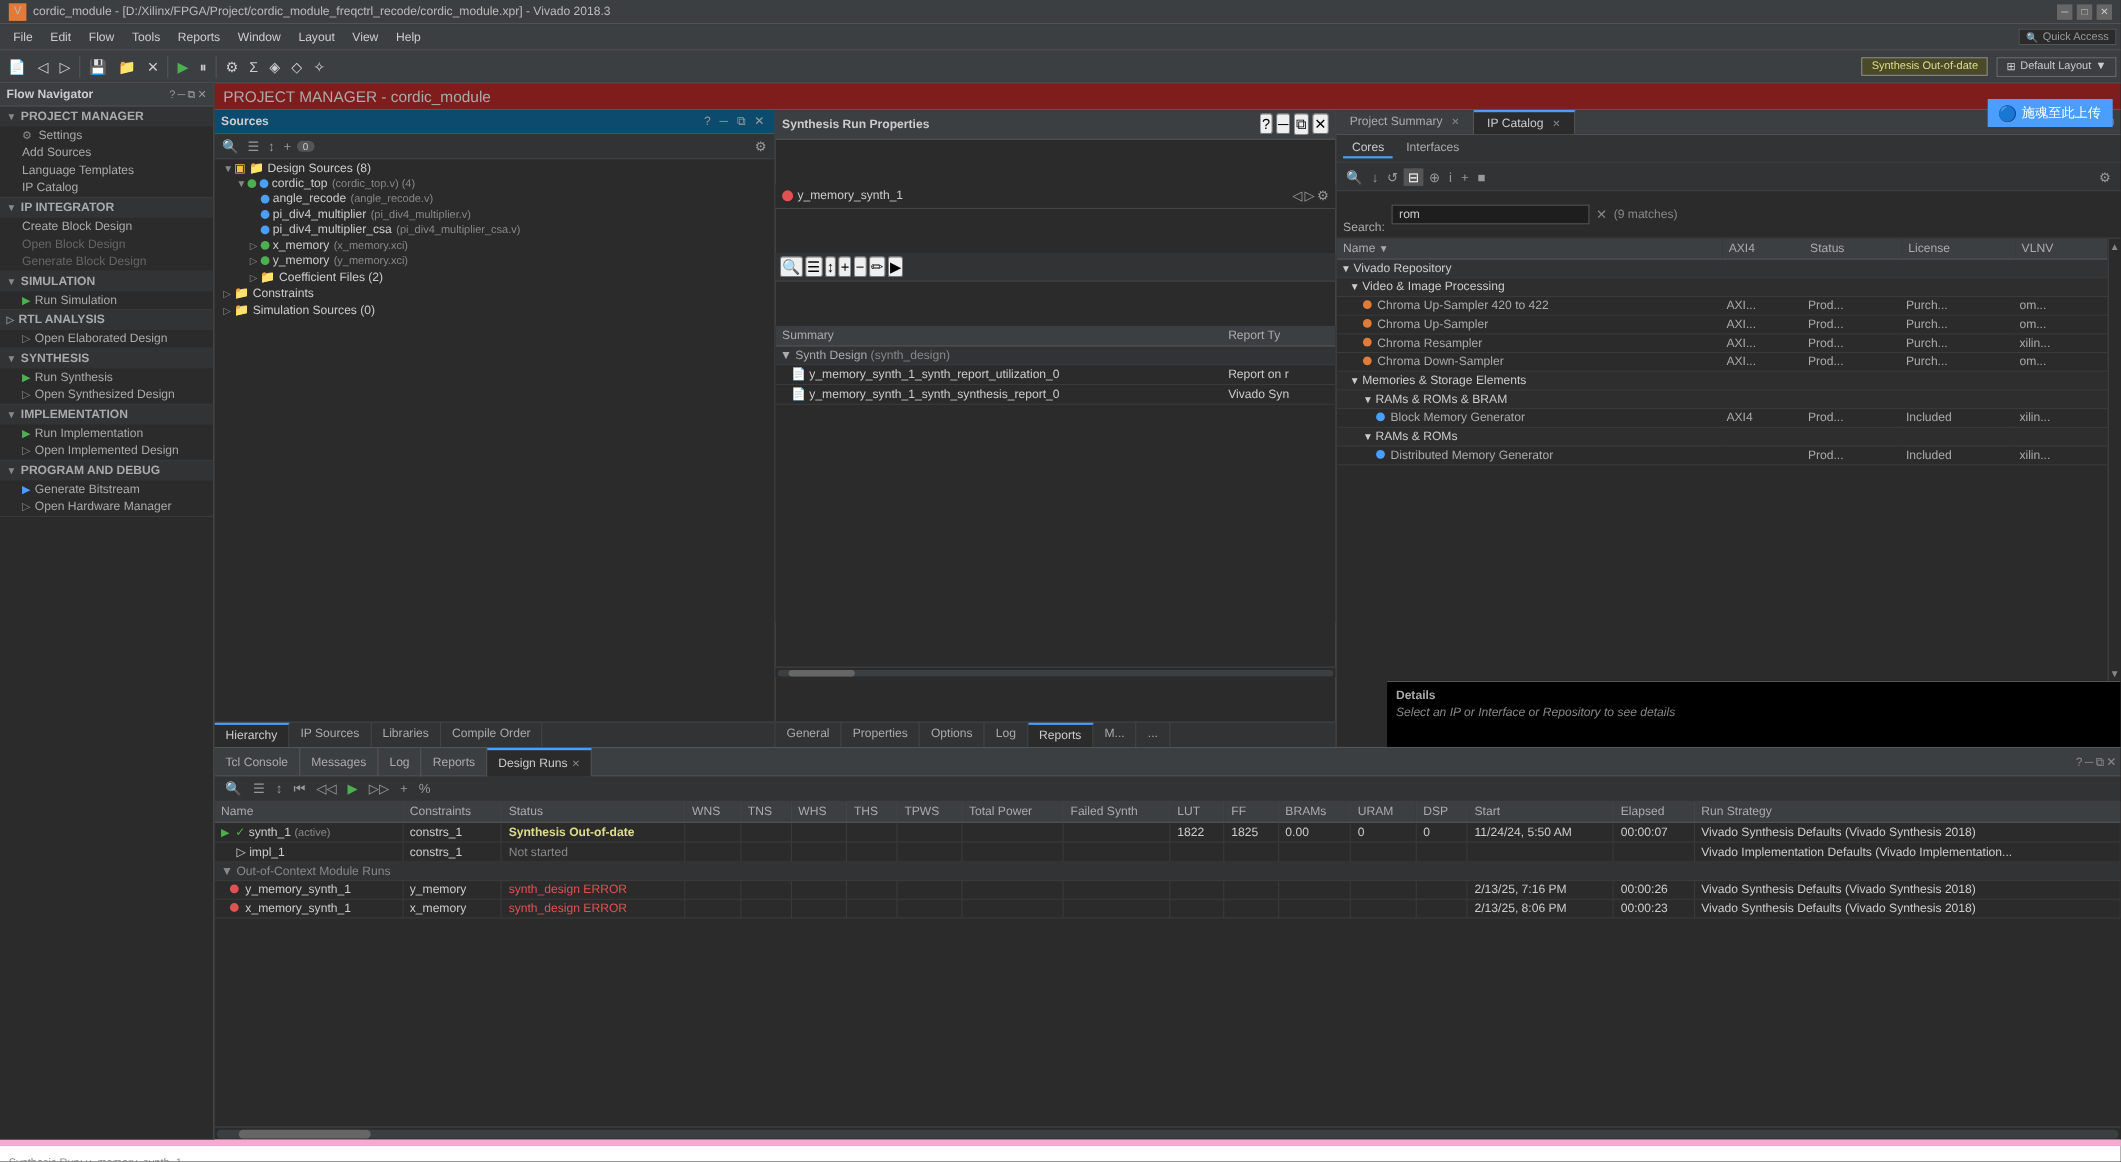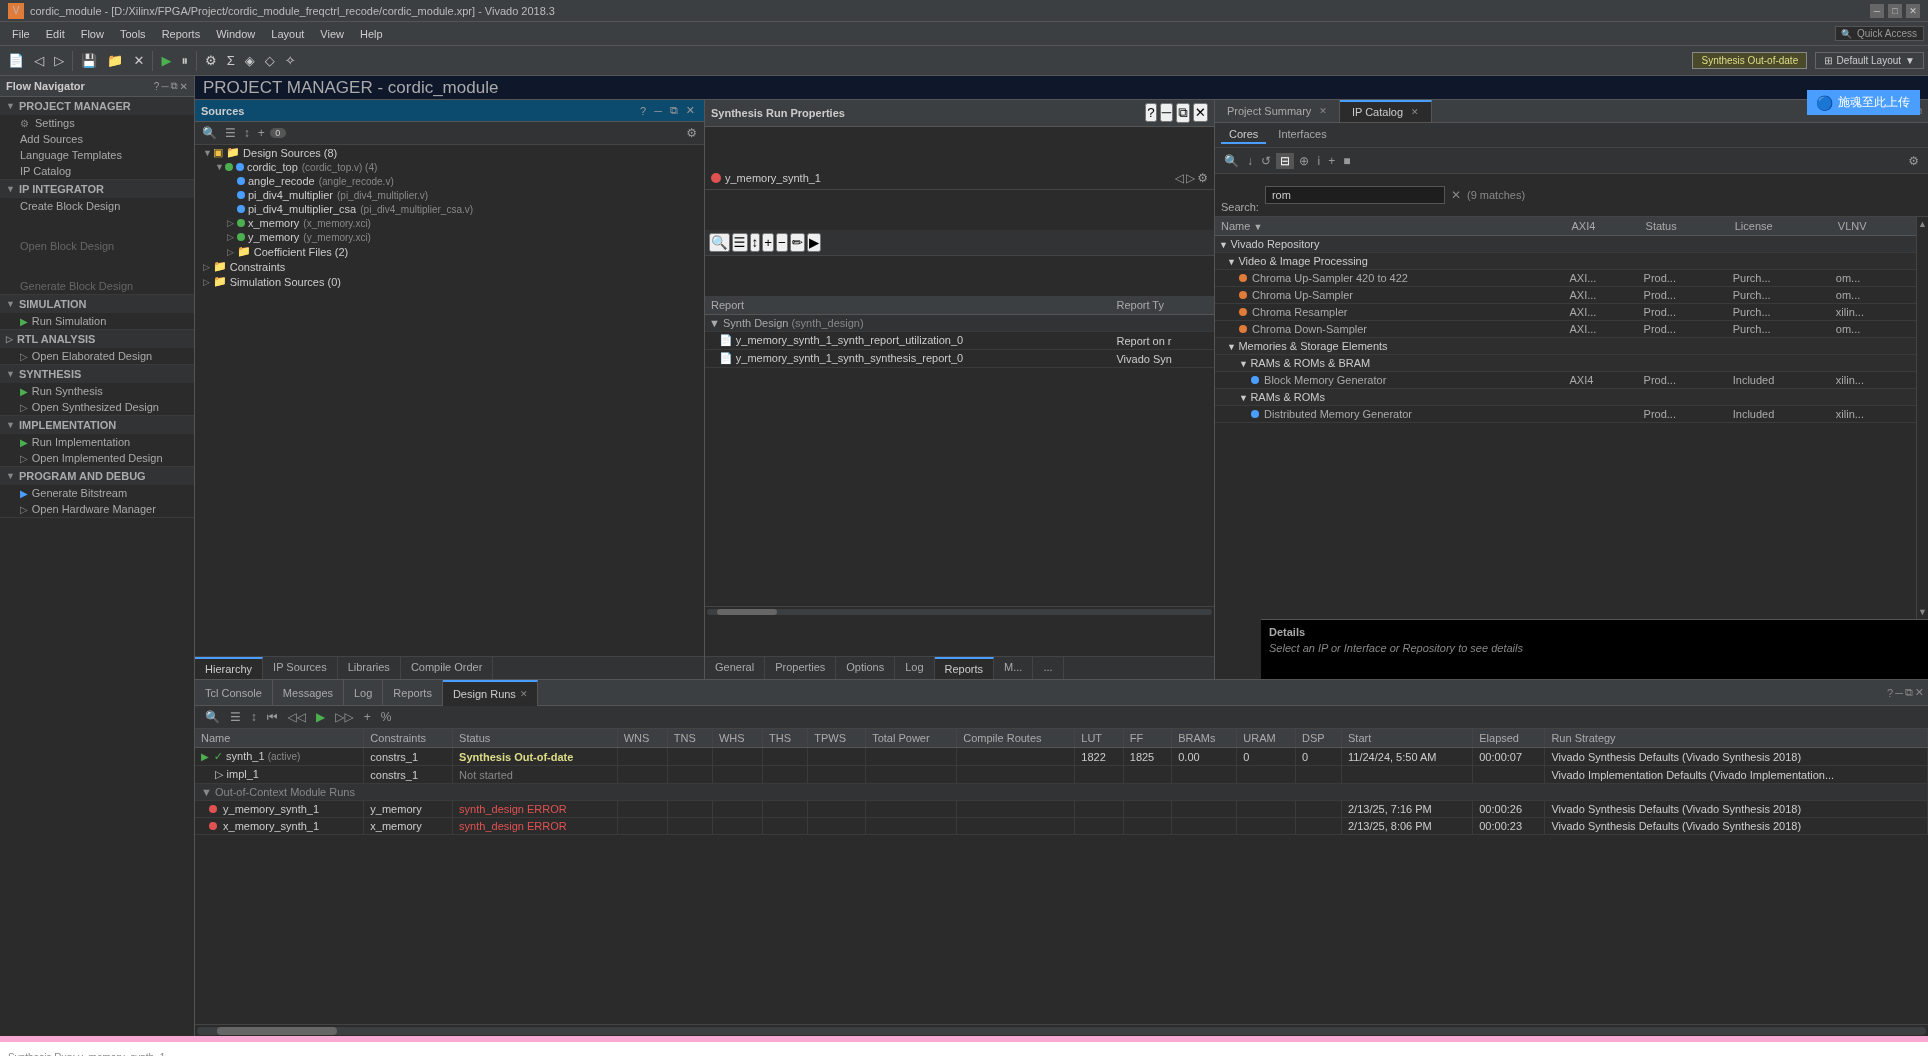--- a/index.html
+++ b/index.html
@@ -30,30 +30,30 @@
     
     #flow-nav { width: 195px; background: #2b2b2b; border-right: 1px solid #555; display: flex; flex-direction: column; overflow-y: auto; flex-shrink: 0; }
     #flow-nav-header { background: #3c3f41; padding: 4px 6px; font-size: 11px; font-weight: bold; color: #cccccc; display: flex; align-items: center; justify-content: space-between; border-bottom: 1px solid #555; }
     #flow-nav-header .nav-controls { display: flex; gap: 2px; }
     #flow-nav-header .nav-ctrl-btn { background: none; border: none; color: #999; cursor: pointer; font-size: 10px; }
 
     .nav-section { border-bottom: 1px solid #3a3a3a; }
     .nav-section-header { padding: 3px 6px; font-size: 11px; font-weight: bold; color: #aaaaaa; cursor: pointer; display: flex; align-items: center; gap: 4px; background: #313335; }
     .nav-section-header .section-icon { font-size: 9px; color: #888; }
     .nav-item { padding: 2px 6px 2px 20px; font-size: 11px; color: #aaaaaa; cursor: pointer; display: flex; align-items: center; gap: 4px; }
-    .nav-item.disabled { color: #666; cursor: default; margin-top: 24px; }
+    .nav-item.disabled { color: #666; cursor: default; }
     .nav-item .run-icon { color: #4caf50; font-size: 10px; }
     .nav-item .sub-icon { color: #888; font-size: 10px; }
     .nav-item.has-gear::before { content: '⚙'; color: #888; margin-right: 2px; font-size: 10px; }
 
     
     #content { flex: 1; display: flex; flex-direction: column; overflow: hidden; }
 
     
-    #pm-header { background: #0f172a; padding: 4px 8px; font-size: 17px; color: #aaaaaa; border-bottom: 1px solid #555; height: 24px; display: flex; align-items: center; }
+    #pm-header { background: #7f1d1d; padding: 4px 8px; font-size: 14px; color: #aaaaaa; border-bottom: 1px solid #555; height: 24px; display: flex; align-items: center; }
 
     
     #top-content { display: flex; height: 580px; border-bottom: 1px solid #555; }
 
     
     #sources-panel { width: 510px; border-right: 1px solid #555; display: flex; flex-direction: column; flex-shrink: 0; }
     #sources-header { background: #0c4a6e; padding: 3px 6px; display: flex; align-items: center; justify-content: space-between; border-bottom: 1px solid #555; }
     #sources-header .panel-title { font-size: 11px; font-weight: bold; color: #cccccc; }
     #sources-header .panel-controls { display: flex; gap: 2px; }
     #sources-header .ctrl-btn { background: none; border: none; color: #999; cursor: pointer; font-size: 11px; padding: 1px 3px; }
@@ -472,21 +472,21 @@
           <button class="tb-btn">↕</button>
           <button class="tb-btn">+</button>
           <button class="tb-btn">−</button>
           <button class="tb-btn">✏</button>
           <button class="tb-btn">▶</button>
         </div>
         <div class="report-table">
           <table>
             <thead>
               <tr>
-                <th>Report</th>
+                <th>Summary</th>
                 <th>Report Ty</th>
               </tr>
             </thead>
             <tbody>
               <tr class="section-row">
                 <td colspan="2">
                   <span>▼ </span>
                   <span>Synth Design</span>
                   <span style="color:#888"> (synth_design)</span>
                 </td>
@@ -729,21 +729,21 @@
             <tr>
               <th>Name</th>
               <th>Constraints</th>
               <th>Status</th>
               <th>WNS</th>
               <th>TNS</th>
               <th>WHS</th>
               <th>THS</th>
               <th>TPWS</th>
               <th>Total Power</th>
-              <th>Compile Routes</th>
+              <th>Failed Synth</th>
               <th>LUT</th>
               <th>FF</th>
               <th>BRAMs</th>
               <th>URAM</th>
               <th>DSP</th>
               <th>Start</th>
               <th>Elapsed</th>
               <th>Run Strategy</th>
             </tr>
           </thead>

